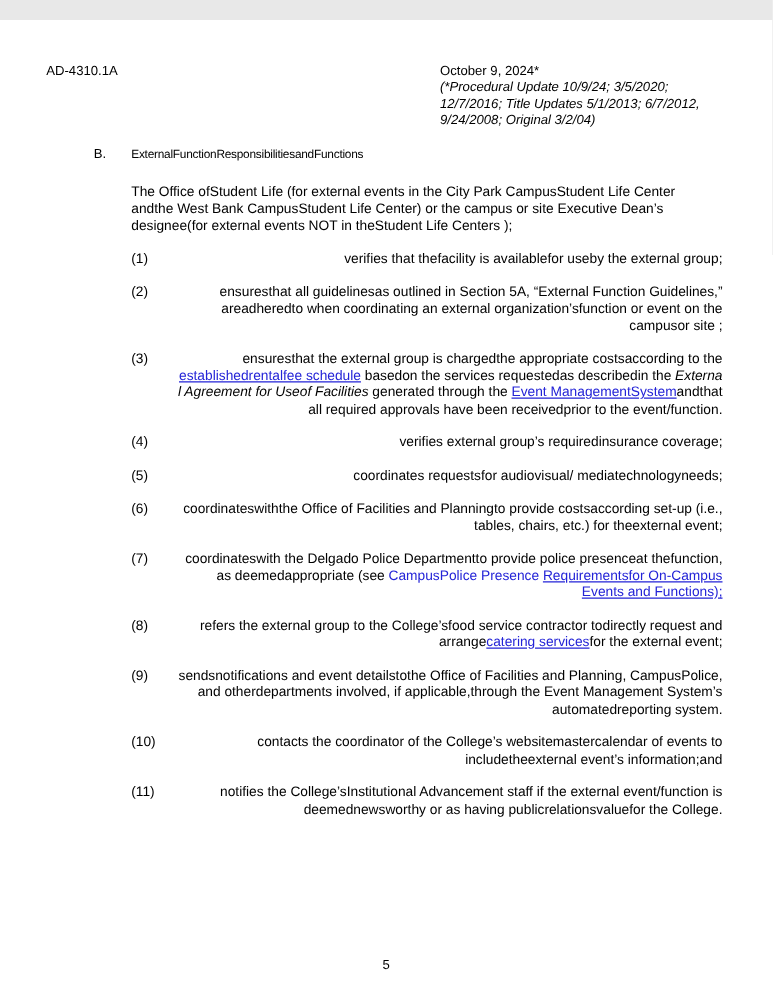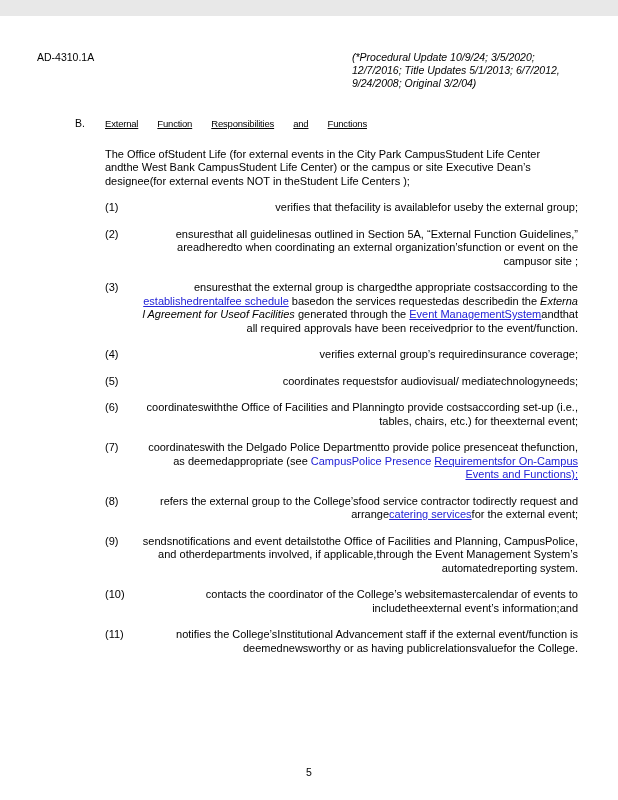--- a/index.html
+++ b/index.html
@@ -34,25 +34,23 @@
   .content {
     position: absolute;
     left: 75px;
     top: 101px;
     width: 505px;
   }
   .sec-head { display: flex; align-items: baseline; }
   .sec-letter { width: 30px; flex: none; font-size: 10.5px; }
   .head-words {
     display: flex;
-    justify-content: space-between;
     width: 262px;
     font-size: 9.5px;
     letter-spacing: -0.2px;
-    text-decoration: underline;
   }
   .intro {
     margin: 17px 0 0 30px;
     width: 464px;
   }
   .list { margin-left: 30px; }
   .item { display: flex; margin-top: 13px; }
   .item .num { width: 35px; flex: none; }
   .item .txt { width: 438px; text-align: right; }
   a.lnk {
@@ -72,20 +70,21 @@
   }
 </style>
 </head>
 <body>
 
 <div class="page">
 
   <div class="docnum">AD-4310.1A</div>
 
   <div class="daterev">
+    <div>October 9, 2024*</div>
     <div class="ital">(*Procedural Update 10/9/24; 3/5/2020;</div>
     <div class="ital">12/7/2016; Title Updates 5/1/2013; 6/7/2012,</div>
     <div class="ital">9/24/2008; Original 3/2/04)</div>
   </div>
 
   <div class="content">
 
     <div class="sec-head">
       <span class="sec-letter">B.</span>
       <span class="head-words">

